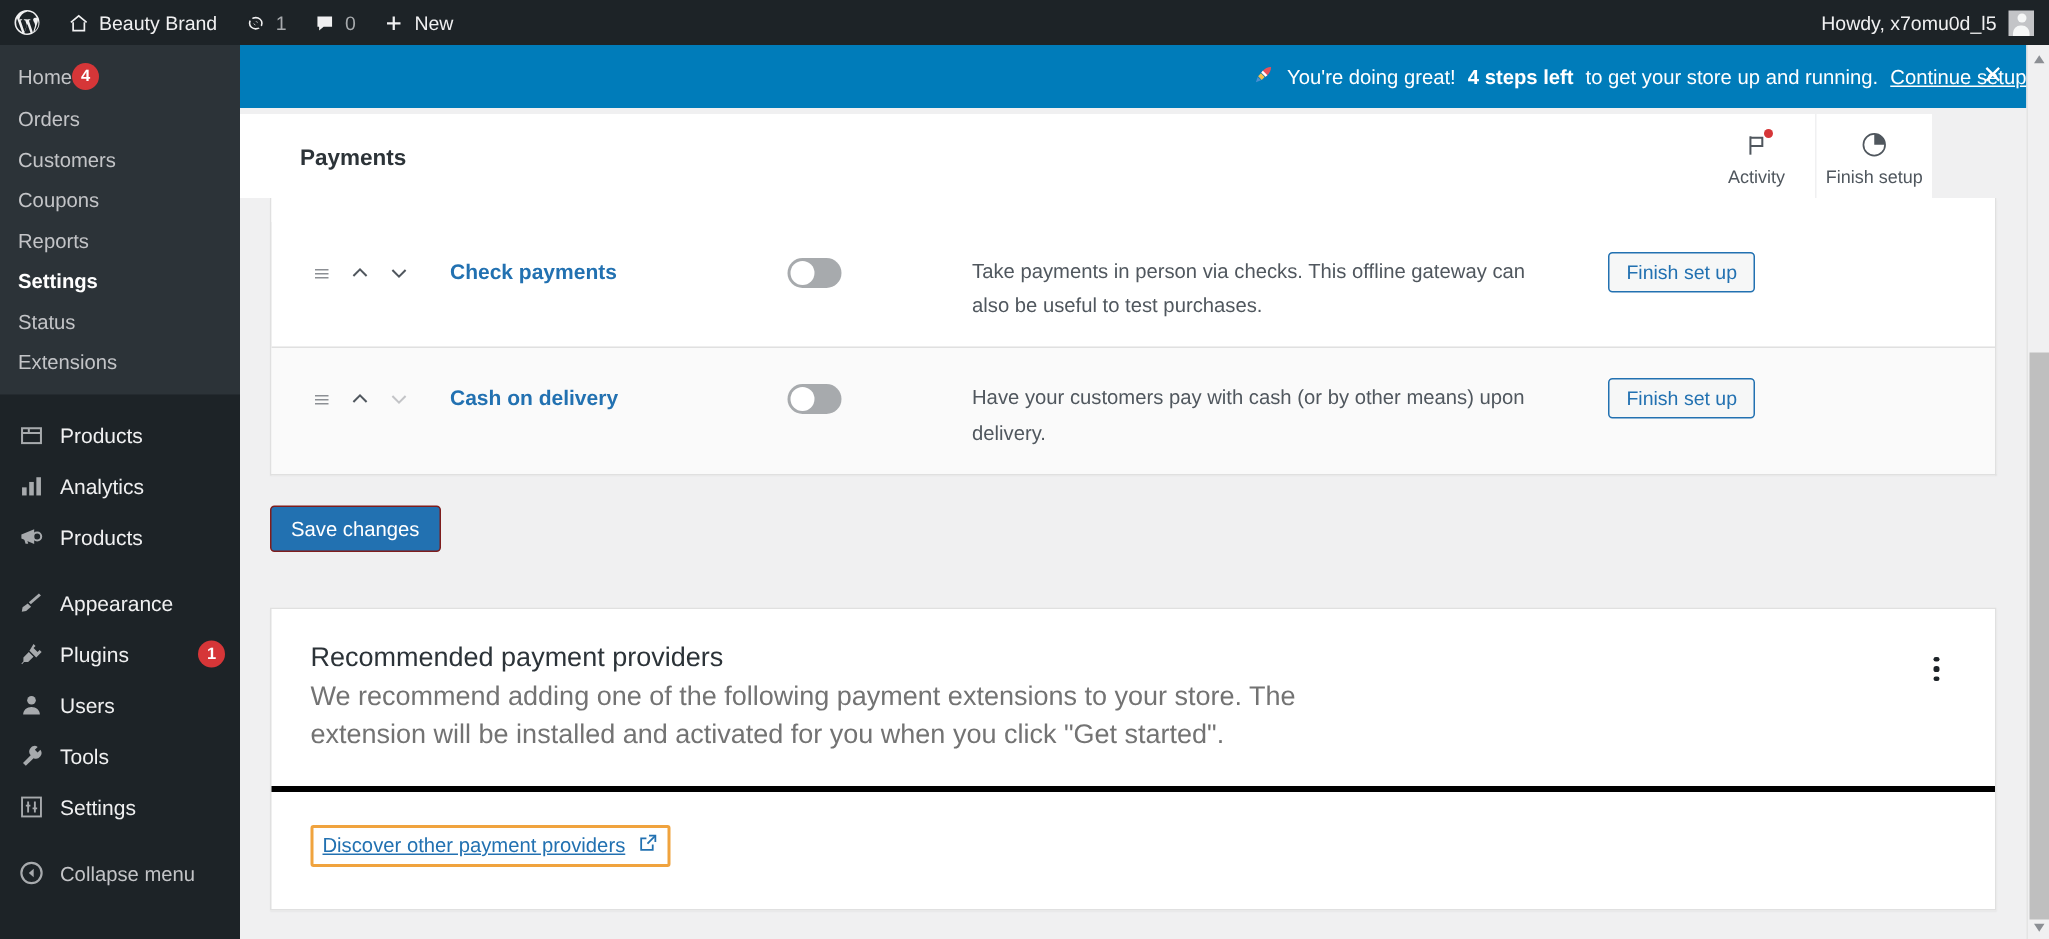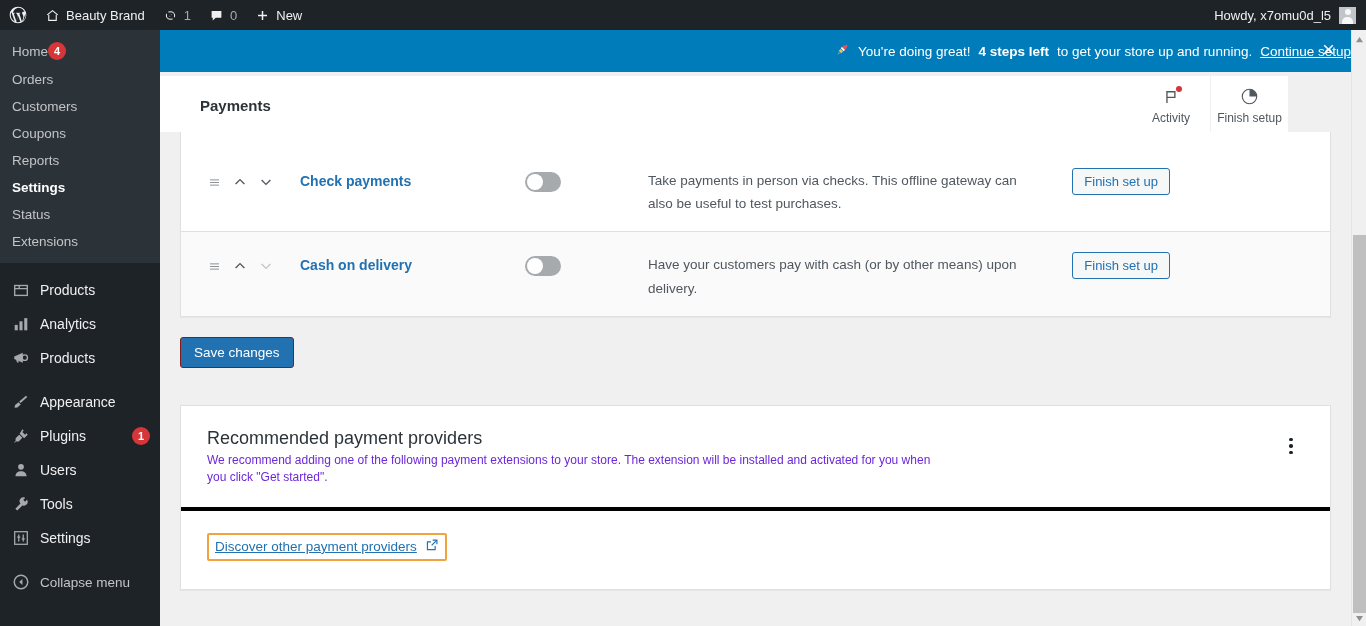--- a/index.html
+++ b/index.html
@@ -182,21 +182,21 @@
   }
 
   .rec-card {
     margin: 37px 20px 0 20px;
     background: #fff; border: 1px solid #e0e0e0;
     box-shadow: 0 1px 1px rgba(0,0,0,.04);
   }
   .rec-head { display: flex; padding: 22px 24px 21px 26px; }
   .rec-text { flex: 1; }
   .rec-title { font-size: 18px; color: #2c3338; font-weight: normal; margin-bottom: 3px; }
-  .rec-sub { font-size: 12px; color: #6d28d9; line-height: 1.42; max-width: 735px; }
+  .rec-sub { font-size: 18px; color: #737373; line-height: 1.42; max-width: 735px; }
   .kebab { width: 30px; display:flex; align-items:flex-start; justify-content:center; padding-top: 10px; }
   .kebab-dots { display:flex; flex-direction: column; gap: 3px; }
   .kebab-dots i { width: 3.5px; height: 3.5px; background: #1d2327; border-radius: 50%; display:block; }
   .rec-foot { border-top: 4px solid #000000; padding: 22px 26px 28px 26px; }
   .discover {
     display: inline-flex; align-items: center; gap: 8px;
     color: #2271b1; font-size: 13.5px;
     border: 2px solid #f0a33e; border-radius: 2px;
     padding: 3px 6px 4px 6px;
   }

